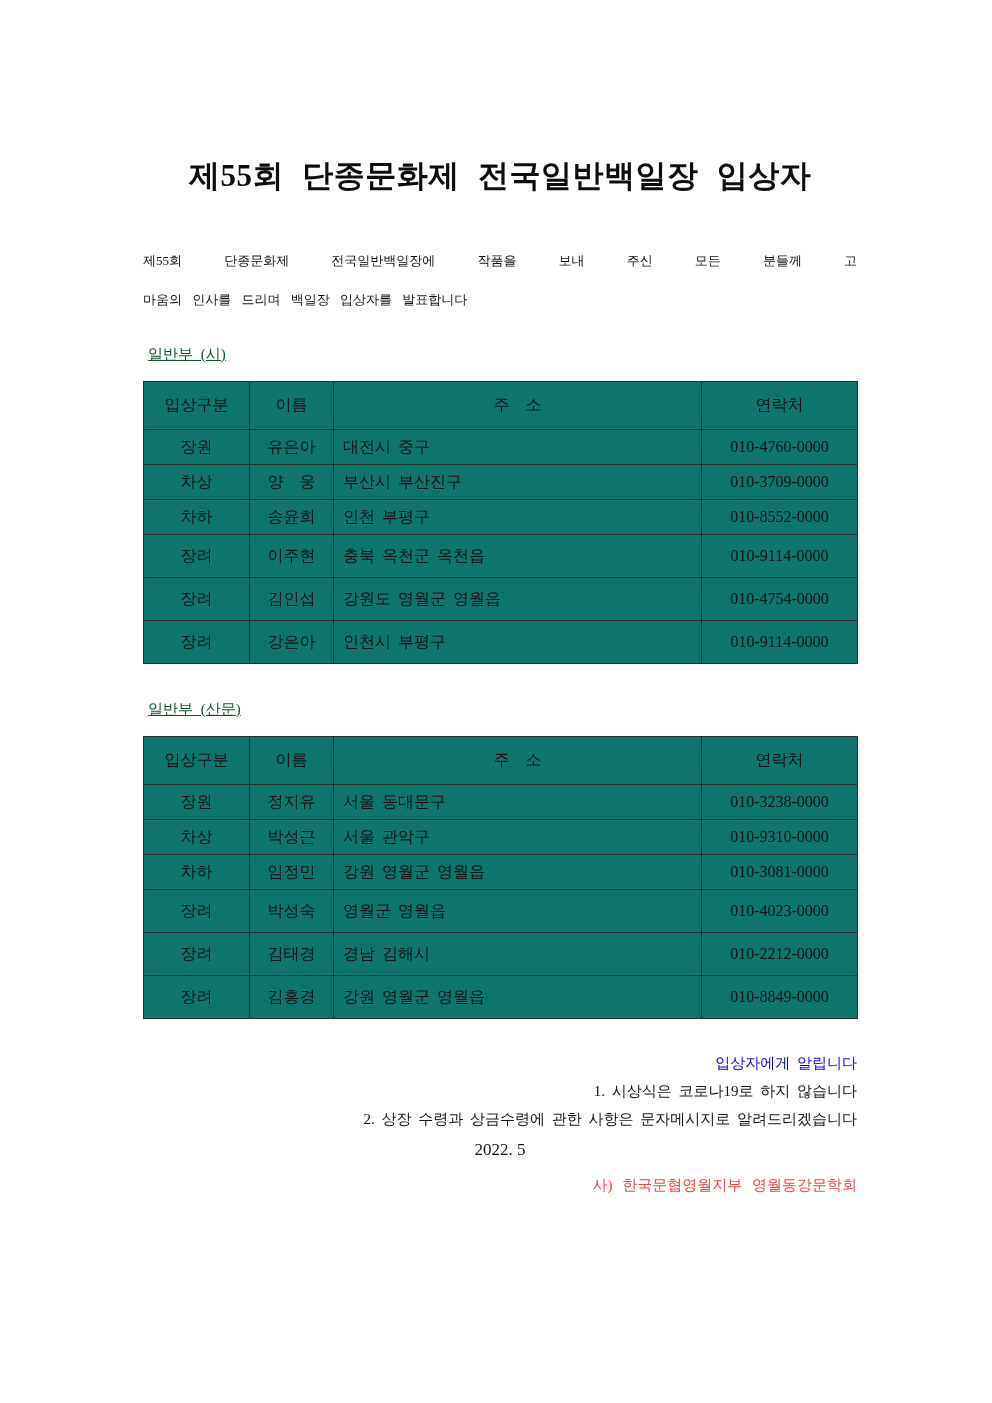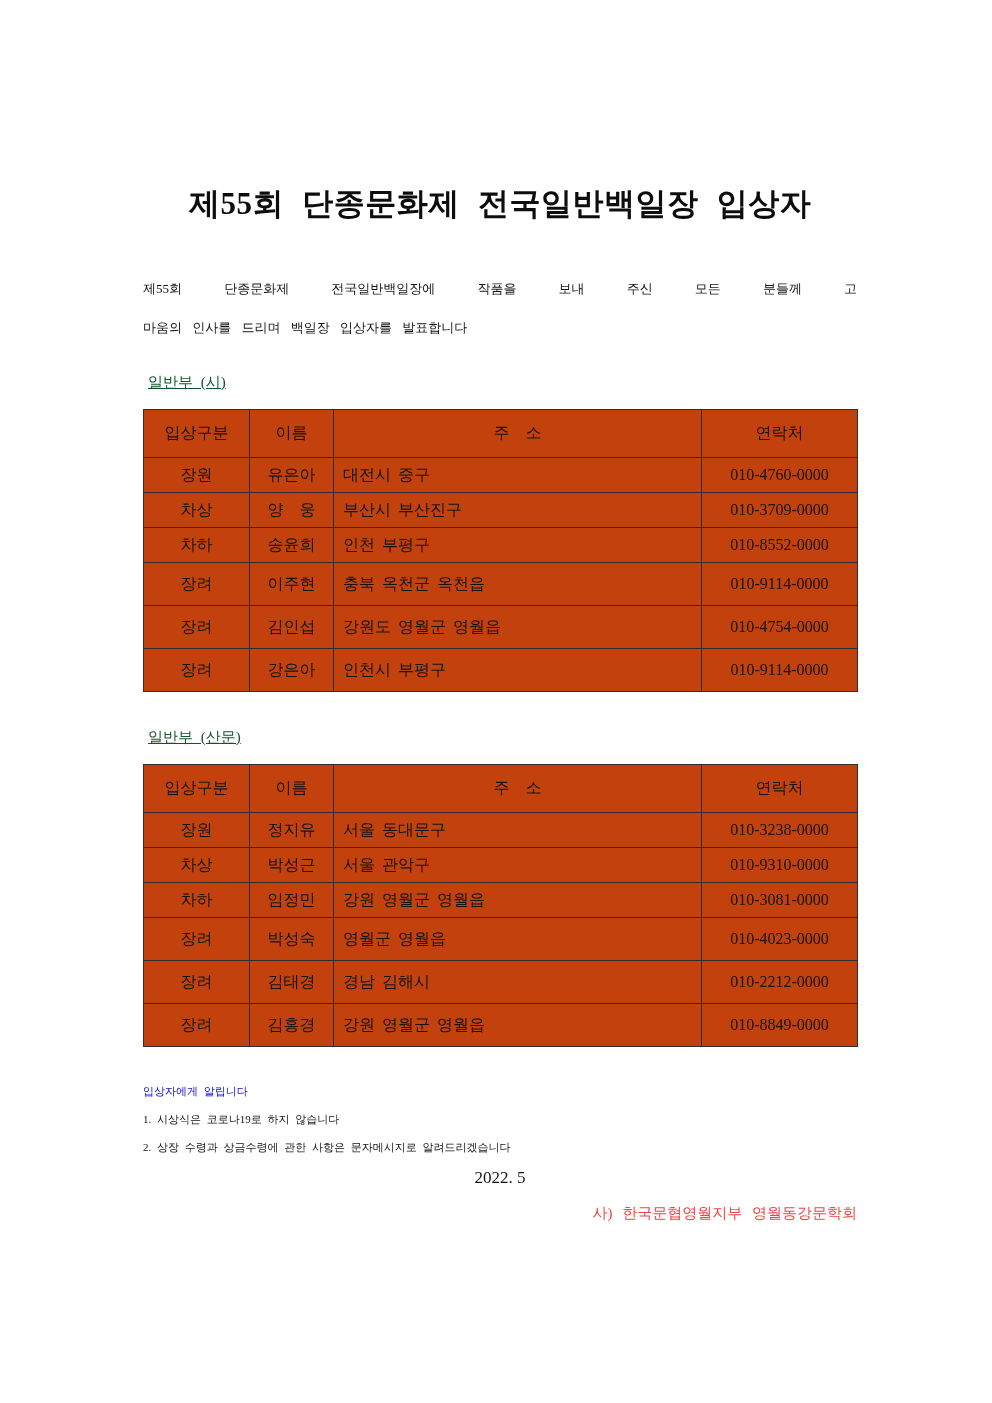--- a/index.html
+++ b/index.html
@@ -1,51 +1,51 @@
 <!DOCTYPE html>
 <html><head>
 <meta charset="utf-8">
 <style>
   * { margin:0; padding:0; box-sizing:border-box; }
   html,body { background:#ffffff; }
   .page {
     width:992px; height:1347px; background:#ffffff; overflow:hidden;
-    font-family:"Liberation Serif","DejaVu Serif",serif; color:#111;margin-top:28px;
+    font-family:"Liberation Serif","DejaVu Serif",serif; color:#111;
   }
   .content { padding:155px 135px 0 143px; }
 
   .doc-title {
     font-size:31px; font-weight:bold; text-align:center;
     word-spacing:10px; letter-spacing:0.5px; color:#0d0d0d;
   }
 
   .intro { margin-top:44px; font-size:13px; line-height:39px; word-spacing:7px; }
   .intro-l1 { text-align:justify; text-align-last:justify; }
   .intro-l2 { text-align:left; }
 
   .section-si { margin-top:26px; }
   .section-sanmun { margin-top:36px; }
   .section-title { font-size:15px; word-spacing:4px; padding-left:5px; color:#14532d;text-decoration:underline; }
 
   table.winners {
     border-collapse:collapse; width:714px; margin-top:17px;
-    table-layout:fixed; background:#c2410c;
+    table-layout:fixed; background:#0f766e;
   }
   table.winners th, table.winners td {
     border:1px solid #2e2e2e; font-weight:normal; font-size:16px;
     text-align:center; vertical-align:middle; word-spacing:3px; color:#141414;
   }
   table.winners th { height:48px; }
   table.winners td { height:35px; }
   table.winners tbody tr:nth-child(n+4) td { height:43px; }
   table.winners td.c2 { text-align:left; padding-left:9px; }
   col.c0 { width:106px; } col.c1 { width:84px; }
   col.c2 { width:368px; } col.c3 { width:156px; }
 
-  .notice { margin-top:30px; font-size:11px; line-height:28px; }
+  .notice { margin-top:30px; font-size:15px; line-height:28px;text-align:right; }
   .notice-heading { word-spacing:3px; }
   .notice-item { color:#141414; word-spacing:3px; }
   .doc-date { margin-top:7px; text-align:center; font-size:17px; color:#141414; }
   .org { text-align:right; font-size:15px; line-height:38px; word-spacing:6px; color:#ef4444; }
   .org-block { margin-top:6px; }
 </style>
 </head>
 <body>
 
 <div class="page">

